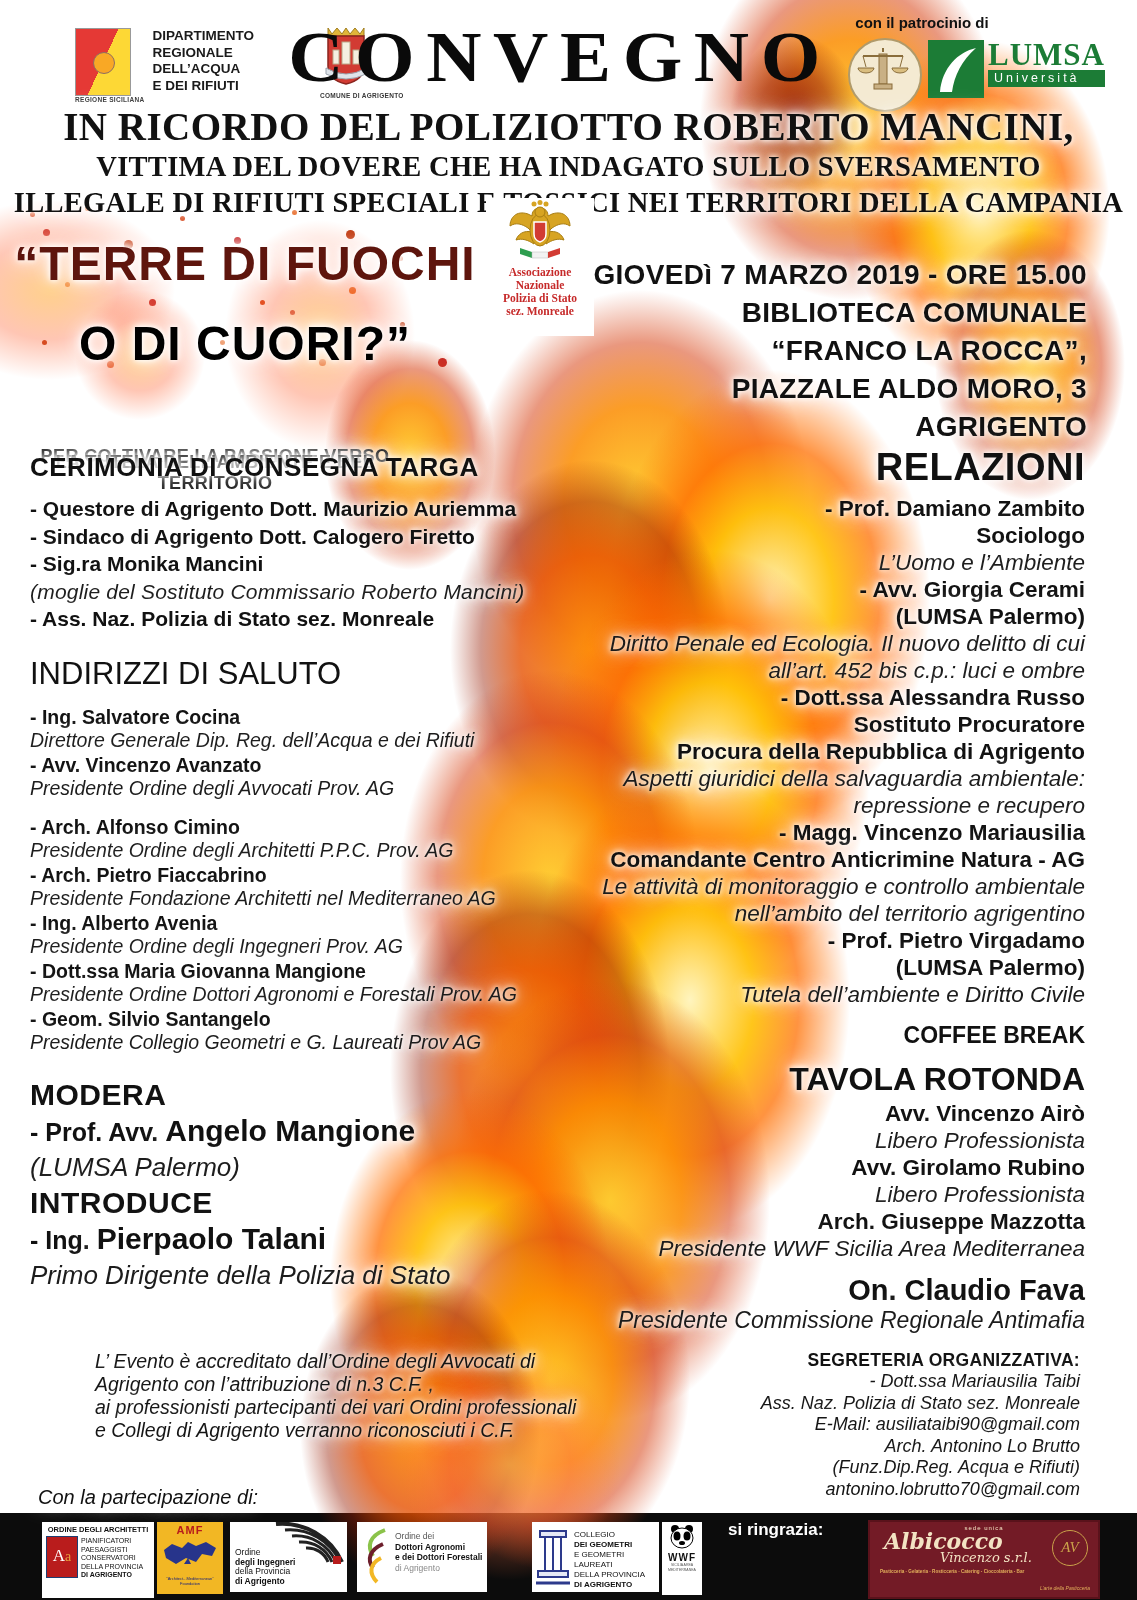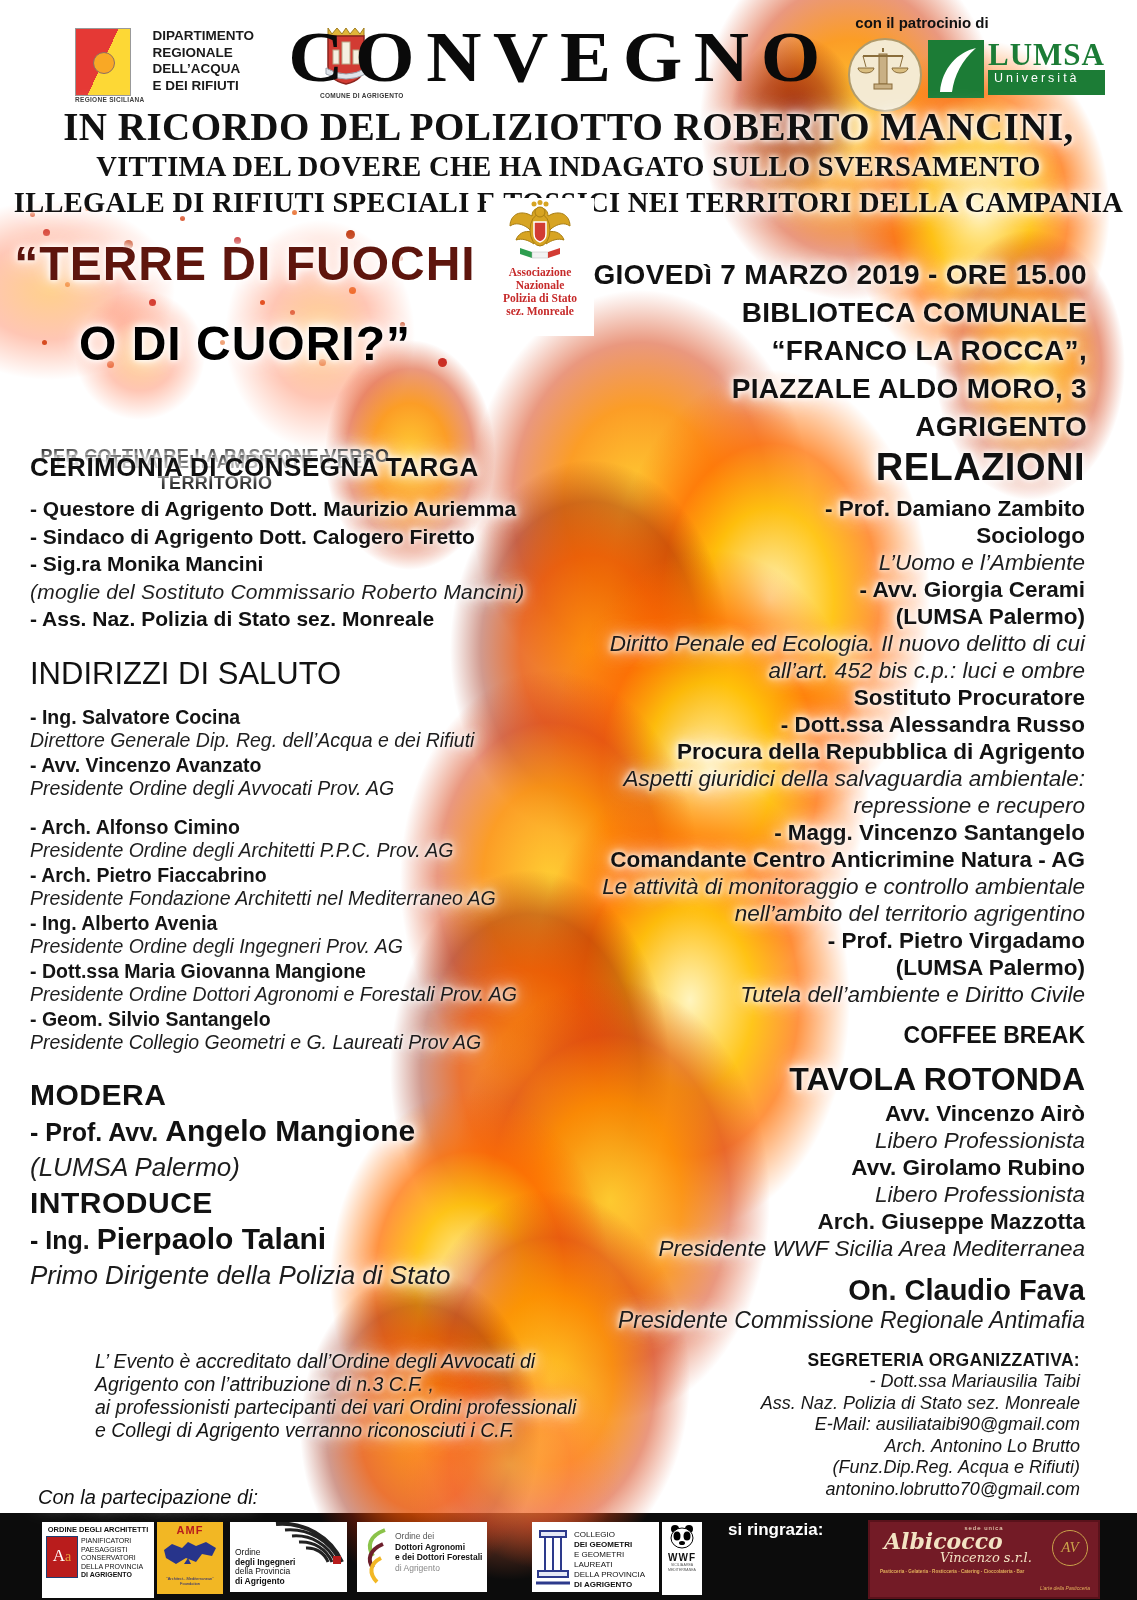--- a/index.html
+++ b/index.html
@@ -24,21 +24,21 @@
   #speck1{left:30px;top:212px;box-shadow:14px 18px 0 1px #c62828,55px -6px 0 0 #e65100,96px 30px 0 2px #bf360c,150px 4px 0 0 #d84315,205px 26px 0 1px #c62828,262px -2px 0 0 #e65100,318px 20px 0 2px #bf360c,368px 44px 0 0 #d84315,35px 70px 0 0 #e65100,120px 88px 0 1px #c62828,12px 128px 0 0 #bf360c,78px 150px 0 1px #d84315;}
   #speck2{left:260px;top:300px;box-shadow:30px 10px 0 0 #c62828,90px -12px 0 1px #e65100,140px 22px 0 0 #bf360c,60px 60px 0 1px #d84315,-40px 40px 0 0 #e65100,180px 60px 0 2px #c62828;} .z3{z-index:3;}
   
   #convegno{left:300px;top:16px;width:520px;font-size:66px;font-weight:700;letter-spacing:10px;
             transform:scaleX(1.16) scaleY(1.08);transform-origin:260px top;color:#0a0a0a;}
   .hlogo-txt{font-size:13.5px;font-weight:700;line-height:16.5px;color:#1a1a1a;}
   .tinycap{font-size:6.5px;font-weight:700;color:#333;text-align:center;letter-spacing:.3px;}
   #lumsa-box{display:flex;align-items:flex-start;}
   #lumsa-sq{width:56px;height:58px;background:#1c7c36;}
   #lumsa-name{font-size:31px;font-weight:700;color:#1c7c36;line-height:30px;letter-spacing:1px;}
-  #lumsa-sub{background:#1c7c36;color:#fff;font-size:12.5px;letter-spacing:3px;padding:1px 6px 10px 6px;}
+  #lumsa-sub{background:#1c7c36;color:#fff;font-size:12.5px;letter-spacing:3px;padding:1px 6px 2px 6px;}
   
   #memorial{left:0;right:0;top:104px;}
   #mem1{font-size:39px;font-weight:700;letter-spacing:.5px;}
   .mem23{font-size:28.5px;font-weight:700;line-height:36px;letter-spacing:.3px;}
   
   .terre{font-weight:700;font-size:48px;letter-spacing:1px;}
   #terre1{left:0px;top:236px;width:490px;color:#5e150d;}
   #terre2{left:0px;top:316px;width:490px;color:#000000;}
   .tagline{left:0px;width:430px;font-size:18px;font-weight:700;letter-spacing:.4px;}
   
@@ -278,26 +278,26 @@
 
   <div id="rightcol" class="abs z3 halo">
     <div id="rel-title">RELAZIONI</div>
     <div class="rl b">- Prof. Damiano Zambito</div>
     <div class="rl b">Sociologo</div>
     <div class="rl i">L’Uomo e l’Ambiente</div>
     <div class="rl b">- Avv. Giorgia Cerami</div>
     <div class="rl b">(LUMSA Palermo)</div>
     <div class="rl i">Diritto Penale ed Ecologia. Il nuovo delitto di cui</div>
     <div class="rl i">all’art. 452 bis c.p.: luci e ombre</div>
+    <div class="rl b">- Dott.ssa Alessandra Russo</div>
     <div class="rl b">Sostituto Procuratore</div>
-    <div class="rl b">- Dott.ssa Alessandra Russo</div>
     <div class="rl b">Procura della Repubblica di Agrigento</div>
     <div class="rl i">Aspetti giuridici della salvaguardia ambientale:</div>
     <div class="rl i">repressione e recupero</div>
-    <div class="rl b">- Magg. Vincenzo Santangelo</div>
+    <div class="rl b">- Magg. Vincenzo Mariausilia</div>
     <div class="rl b">Comandante Centro Anticrimine Natura - AG</div>
     <div class="rl i">Le attività di monitoraggio e controllo ambientale</div>
     <div class="rl i">nell’ambito del territorio agrigentino</div>
     <div class="rl b">- Prof. Pietro Virgadamo</div>
     <div class="rl b">(LUMSA Palermo)</div>
     <div class="rl i">Tutela dell’ambiente e Diritto Civile</div>
     <div id="coffee">COFFEE BREAK</div>
     <div id="tav-title">TAVOLA ROTONDA</div>
     <div class="rl b">Avv. Vincenzo Airò</div>
     <div class="rl i">Libero Professionista</div>

